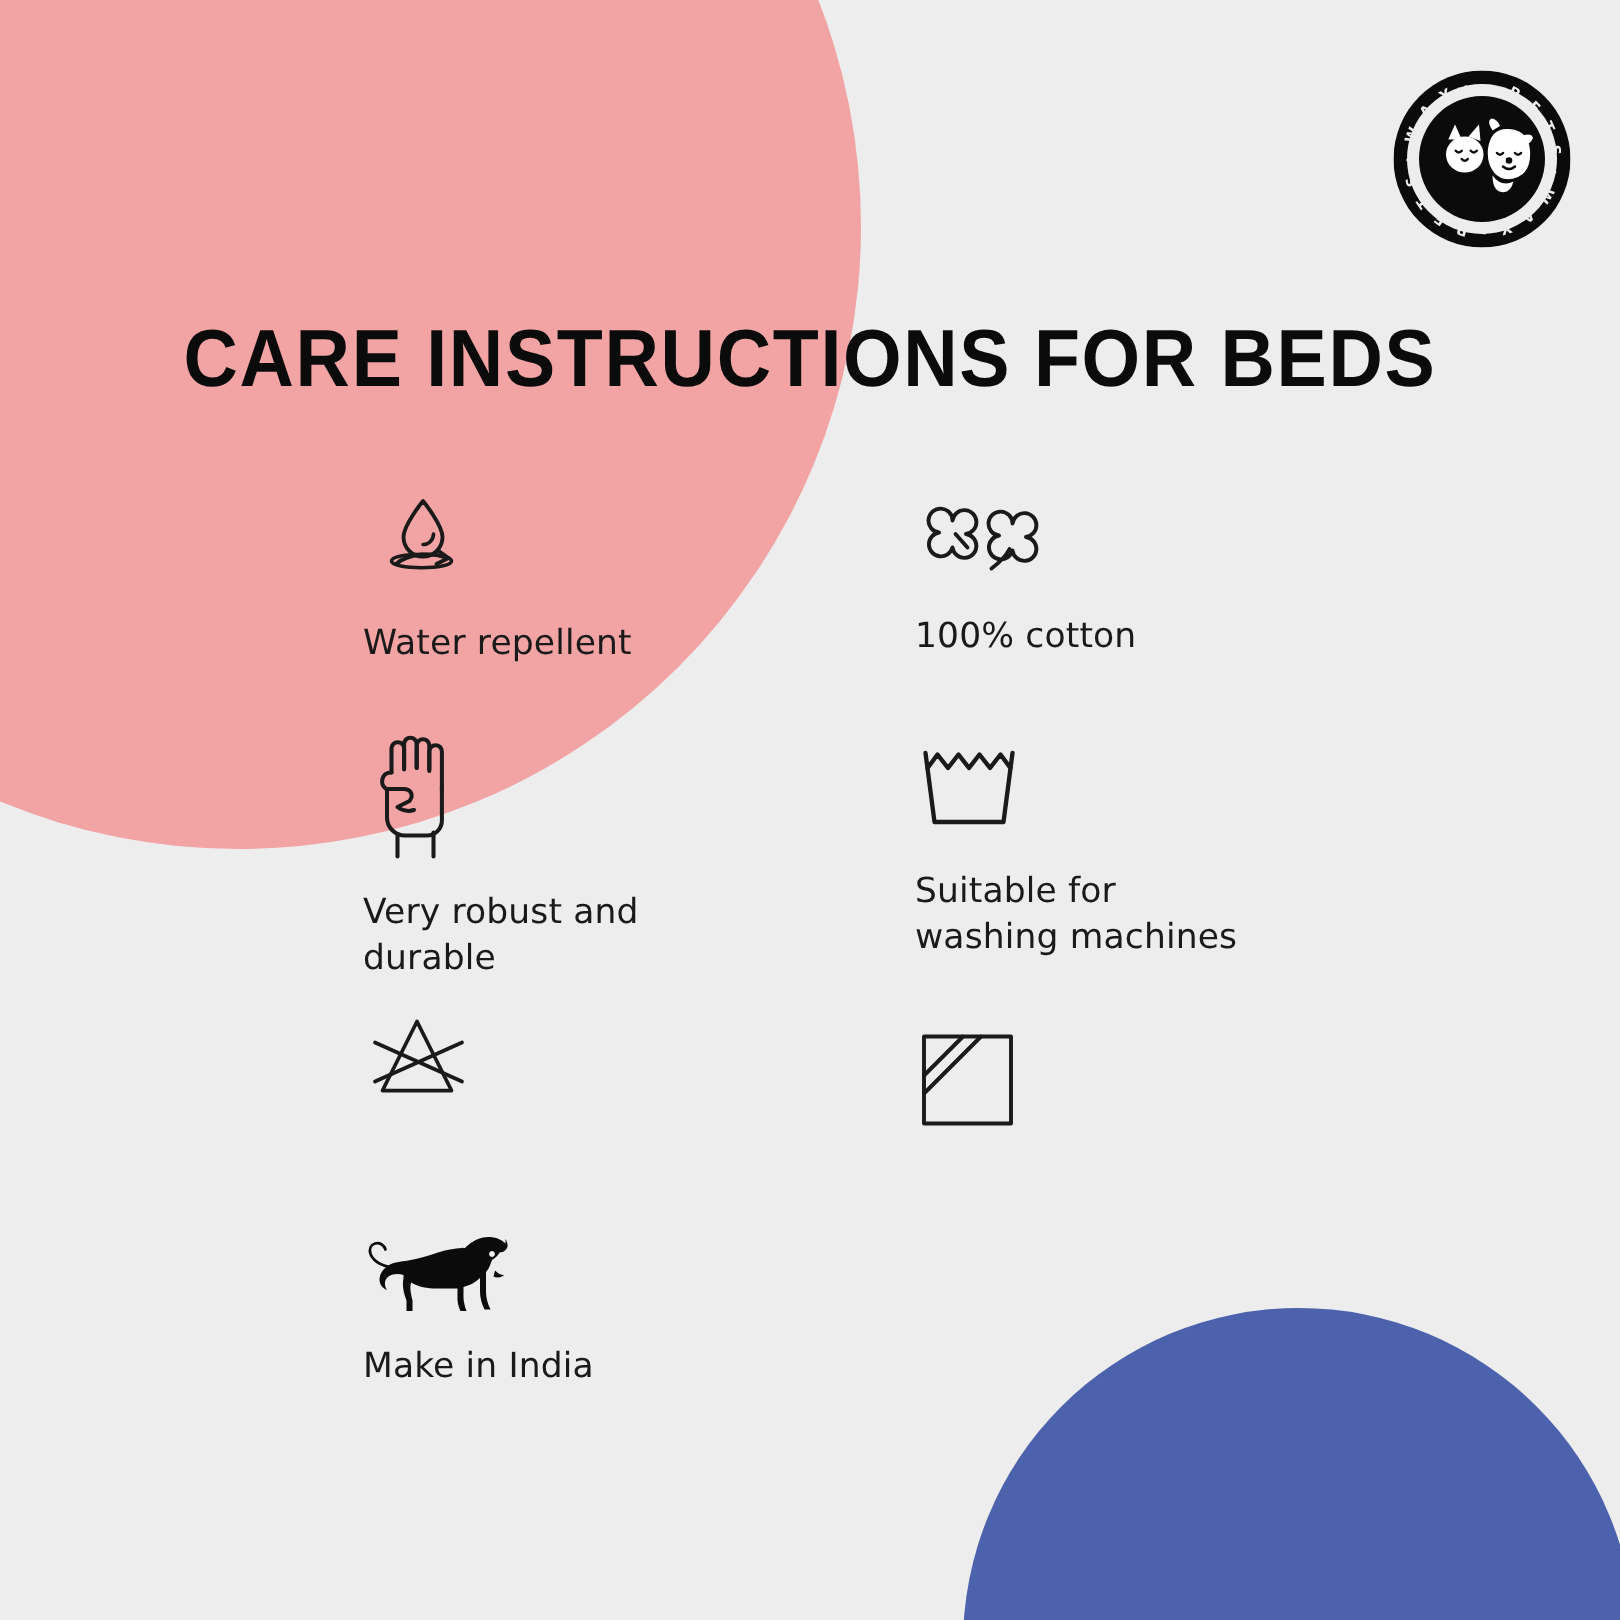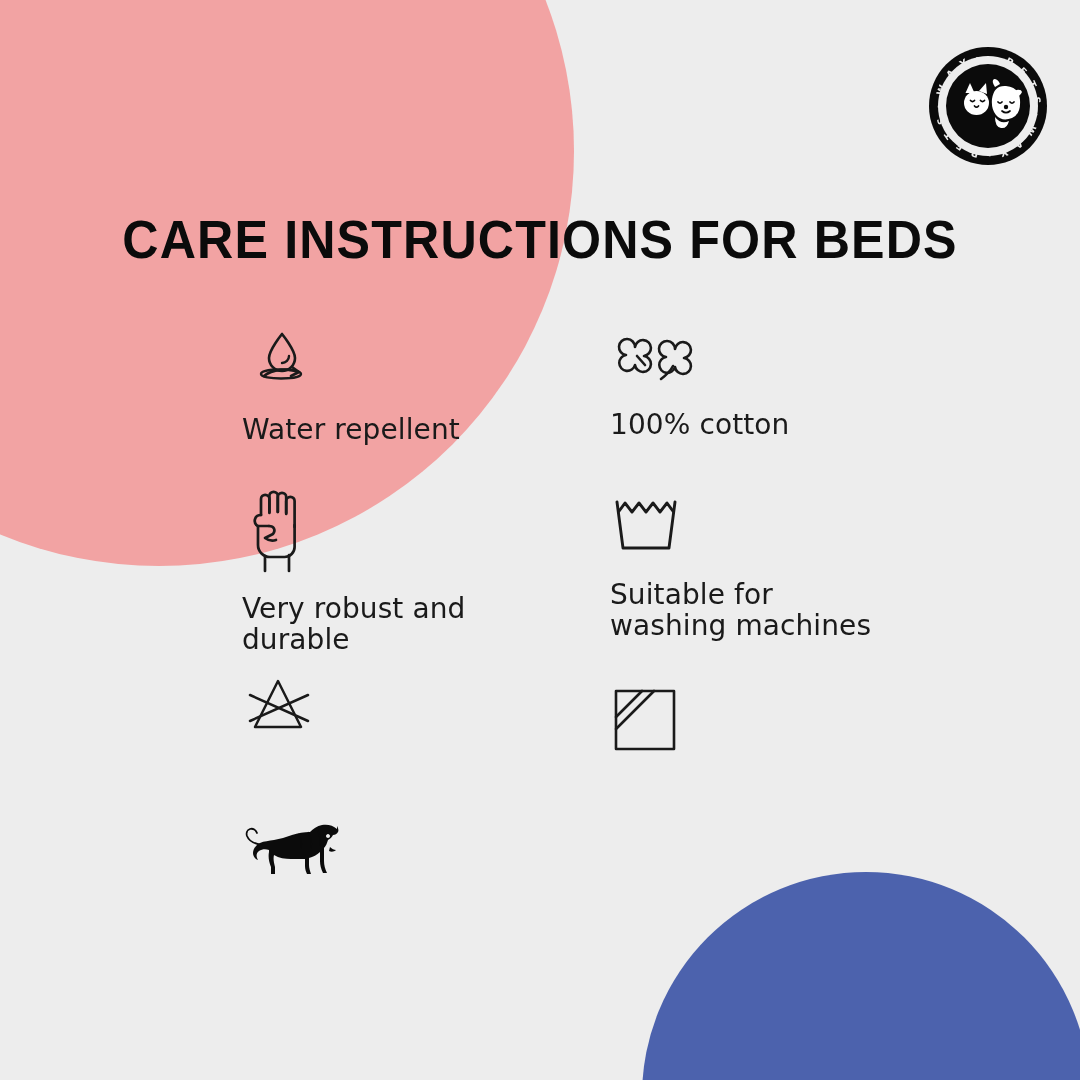--- a/index.html
+++ b/index.html
@@ -75,21 +75,21 @@
   .col-right { left: 610px; top: 330px; width: 330px; }
 
   .item { position: absolute; }
   .item .icon-wrap {
     display: block;
     height: 62px;
   }
   .item .icon-wrap svg { display: block; }
   .item .label {
     font-family: "DejaVu Sans", sans-serif;
-    font-size: 28px;
+    font-size: 23px;
     line-height: 31px;
     color: #1A1A1A;
     letter-spacing: 0.1px;
     white-space: pre-line;
   }
 
   
   .li-0 { top: 0px;   left: 4px; }
   .li-1 { top: 155px; left: 4px; }
   .li-2 { top: 345px; left: 0px; }
@@ -198,20 +198,21 @@
 
     <div class="item li-3">
       <span class="icon-wrap" style="height:58px">
         <svg width="108" height="58" viewBox="0 0 108 58" xmlns="http://www.w3.org/2000/svg">
           <path fill="#0B0B0B" d="M95 9 c-4 -4 -10 -5 -15 -4 c-5 1 -9 4 -12 7 c-6 0 -12 1 -18 3 c-6 2 -12 4 -18 5 c-5 1 -10 1 -14 3 c-4 2 -7 6 -7 10 c0 3 2 6 5 7 c-2 -3 -2 -7 1 -9 c3 -2 7 -2 10 -1 l0 2 c-1 5 0 10 2 15 l0 7 l4 0 l0 -7 c-1 -4 -2 -8 -1 -12 c5 3 11 4 17 4 l14 0 l0 7 c0 3 1 6 2 8 l4 0 c-1 -3 -2 -6 -2 -9 l0 -7 c4 -1 8 -3 11 -6 l0 9 c0 4 1 8 3 12 l4 0 c-2 -4 -3 -8 -3 -12 l0 -13 c2 -2 3 -5 4 -8 c2 -1 4 -3 5 -5 c2 0 4 -1 5 -3 c1 -2 0 -4 -1 -6 z M86 18 c-1 0 -2 -1 -2 -2 c0 -1 1 -2 2 -2 c1 0 2 1 2 2 c0 1 -1 2 -2 2 z"></path>
           <path fill="none" stroke="#0B0B0B" stroke-width="1.8" stroke-linecap="round" d="M20 25 c-7 -1 -13 -4 -15 -9 c-1 -3 0 -6 3 -7 c3 -1 6 1 7 4"></path>
           <path fill="none" stroke="#0B0B0B" stroke-width="1.3" d="M56 14 c3 4 4 9 3 14 M66 12 c3 5 4 11 3 16 M76 11 c2 5 3 10 2 15"></path>
           <path fill="#0B0B0B" d="M88 27 c2 2 4 3 6 3 c-2 2 -5 2 -7 1 Z"></path>
         </svg>
       </span>
+      <div class="label lbl-gap-c">Make in India</div>
     </div>
   </div>
 
   <div class="col col-right">
 
     <div class="item ri-0">
       <span class="icon-wrap" style="height:56px">
         <svg width="90" height="56" viewBox="0 0 90 56" fill="none" stroke="#1A1A1A" stroke-width="2.6" stroke-linecap="round" stroke-linejoin="round">
 
           <path d="M16 20 a8 8 0 1 1 9 -8 a8 8 0 1 1 9 9 a8 8 0 1 1 -9 9 a8 8 0 1 1 -9 -10 Z"></path>

